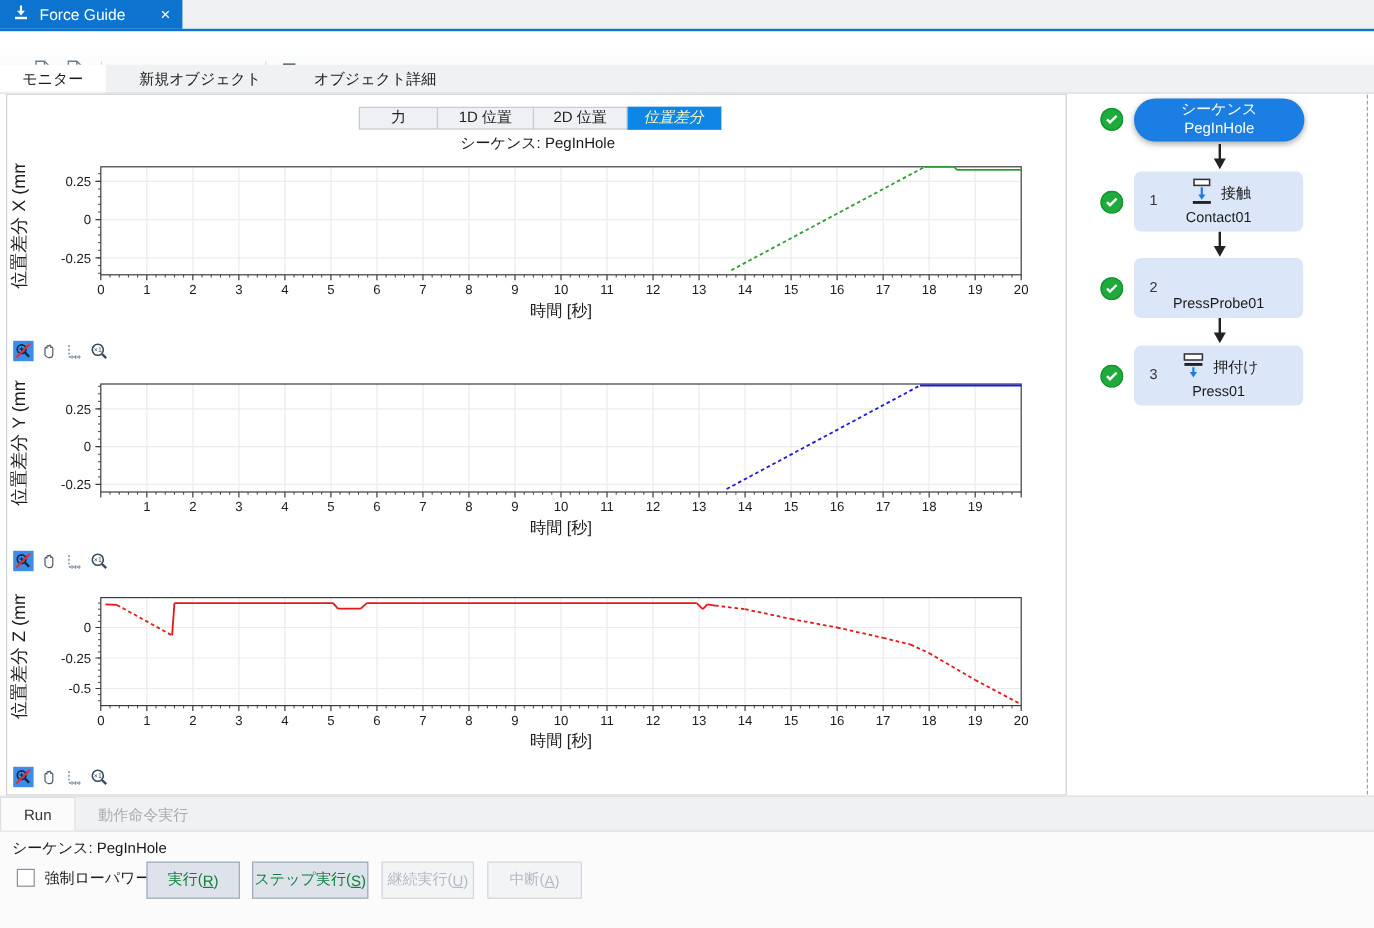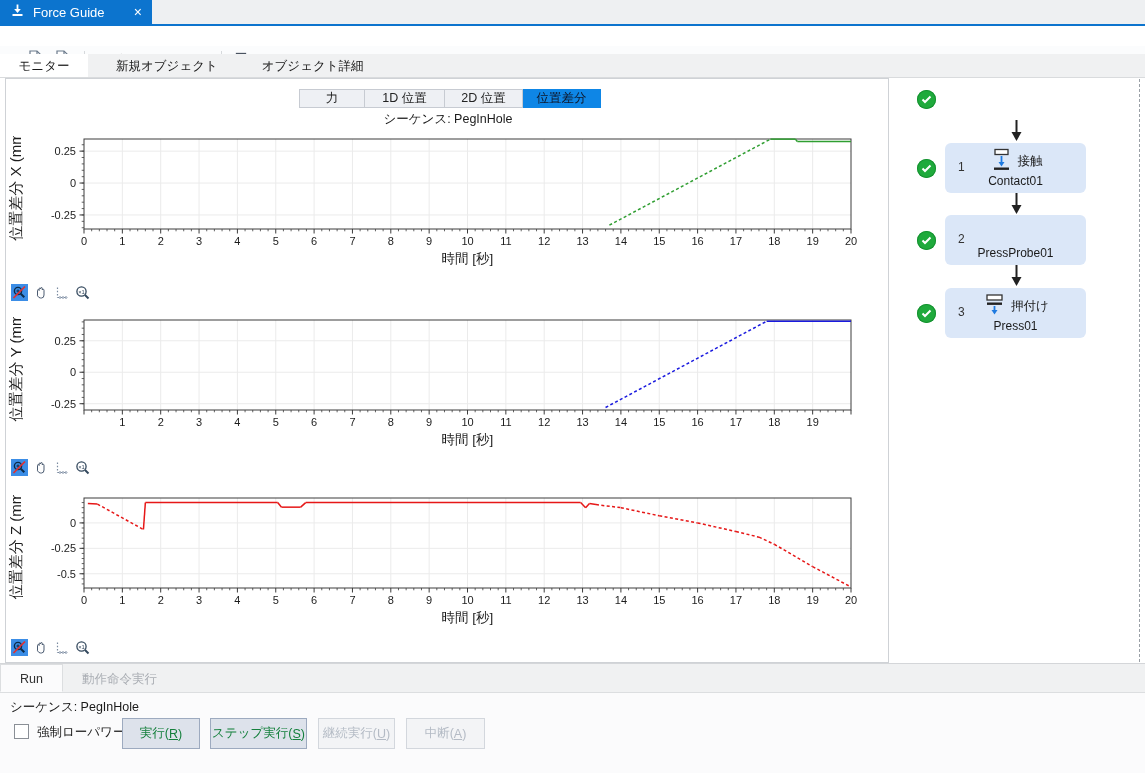--- a/index.html
+++ b/index.html
@@ -24,21 +24,21 @@
                border-bottom:1px solid #d9dbdd; display:flex; font-size:12.5px;gap:12px; }
   .page-tab { padding:4px 16px; min-width:88px; text-align:center; }
   .page-tab.selected { background:#fff; }
 
   
   .main-panel { position:absolute; left:5px; top:78px; width:884px; height:585px; background:#fff; border:1px solid #cfd2d6; }
   .view-tabs { position:absolute; top:10px; left:293px; display:flex; height:19px; font-size:12.5px; }
   .view-tab { border:1px solid #c7cbd2; border-left:none; background:#eef0f4; color:#222;
               display:flex; align-items:center; justify-content:center; }
   .view-tab:first-child { border-left:1px solid #c7cbd2; }
-  .view-tab.selected { background:#0e86e6; border-color:#0e86e6; color:#0f172a; }
+  .view-tab.selected { background:#0e86e6; border-color:#0e86e6; color:#fef9c3;font-style:italic; }
   .seq-title { position:absolute; top:32px; left:0; width:884px; text-align:center; font-size:12.5px; }
   .chart-svg { position:absolute; left:0; }
   svg text { font-family:"Liberation Sans",sans-serif; }
 
   .zoom-tools { position:absolute; left:5px; display:flex; gap:4px; }
   .zt { width:17px; height:17px; display:flex; align-items:center; justify-content:center; }
   .zt.active { background:#3b8de6; }
 
   
   .sidebar { position:absolute; left:900px; top:78px; width:242px; height:585px; }
@@ -792,20 +792,24 @@
     </span>
   </div>
 </div>
 
 <div class="sidebar">
   <span class="check" style="top:12px">
     <svg width="11" height="9" viewBox="0 0 11 9">
         <path d="M1.5,4.5 L4,7 L9.5,1.5" fill="none" stroke="#fff" stroke-width="2"></path>
       </svg>
   </span>
+  <div class="flow-root">
+    <span>シーケンス</span>
+    <span>PegInHole</span>
+  </div>
 
   <svg class="flow-arrow" style="top:42px" width="11" height="22" viewBox="0 0 11 22">
     <line x1="5.5" y1="0" x2="5.5" y2="13" stroke="#222" stroke-width="2"></line>
     <polygon points="0.5,12 10.5,12 5.5,21" fill="#222"></polygon>
   </svg>
 
   <span class="check" style="top:81px">
     <svg width="11" height="9" viewBox="0 0 11 9">
         <path d="M1.5,4.5 L4,7 L9.5,1.5" fill="none" stroke="#fff" stroke-width="2"></path>
       </svg>

